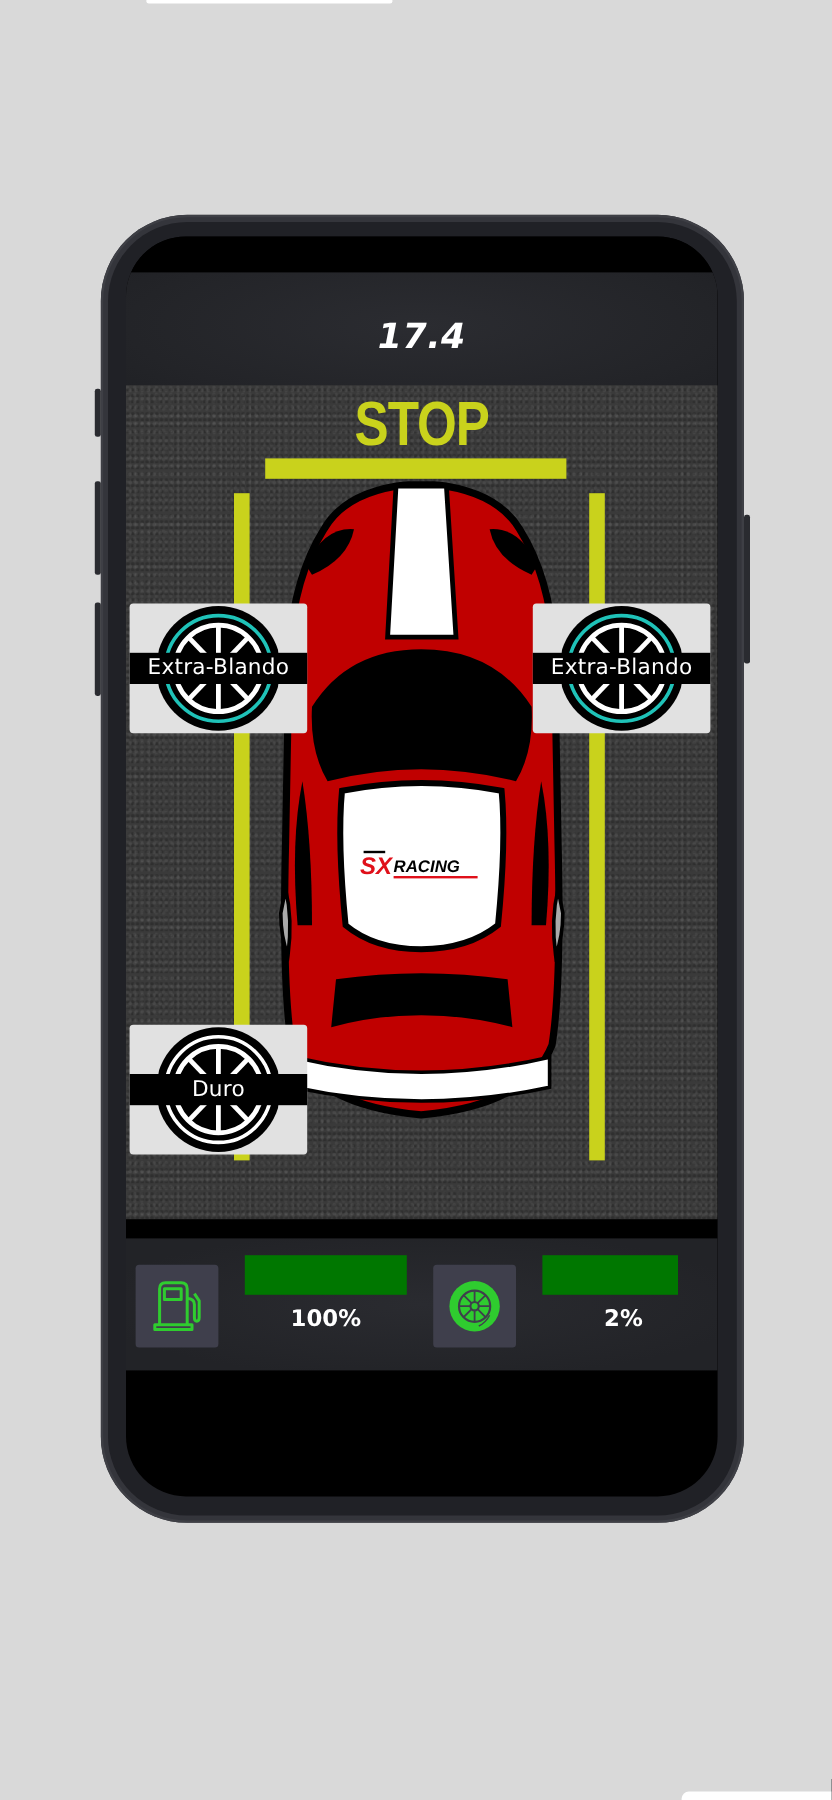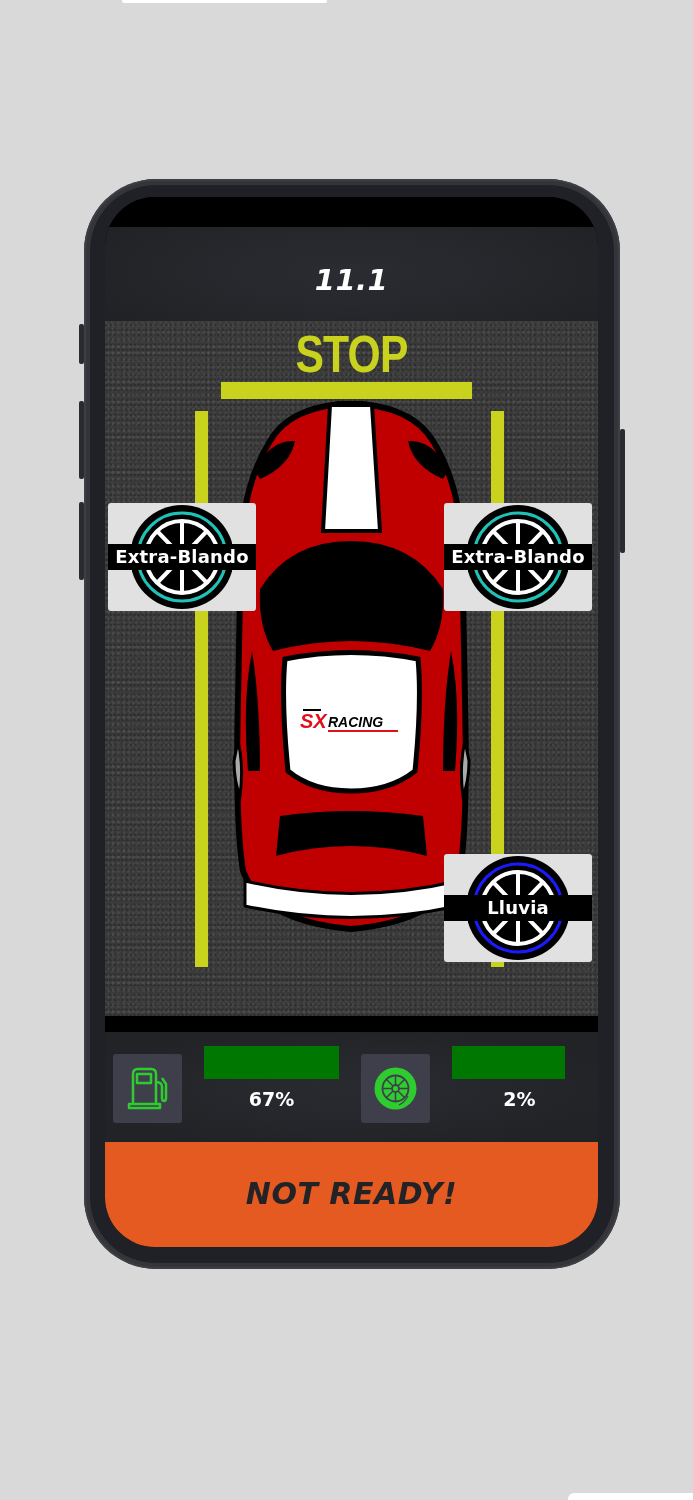--- a/index.html
+++ b/index.html
@@ -53,21 +53,21 @@
 
   .tire {
     position:absolute; width:148px; height:108px; background:#e1e1e1; border-radius:3px;
   }
   .tire svg { position:absolute; left:24px; top:0; }
   .tire-band {
     position:absolute; left:0; top:41px; width:100%; height:26px; background:#000;
   }
   .tire-label {
     position:absolute; left:0; right:0; top:40px; text-align:center; color:#fff;
-    font-weight:bold; font-size:18px; line-height:28px; letter-spacing:0.2px;
+    font-weight:normal; font-size:18px; line-height:28px; letter-spacing:0.2px;
   }
 
   .stats {
     position:absolute; left:0; top:835px; width:100%; height:110px;
     background: radial-gradient(ellipse at 50% 50%, #2a2b30 0%, #222327 80%);
   }
   .icon-box {
     position:absolute; width:69px; height:69px; background:#3f3f4c; border-radius:3px;
   }
   .bar { position:absolute; height:33px; background:#007700; }
@@ -92,21 +92,21 @@
 </div>
 <div class="btn-side" style="left:79px;top:324px;width:5px;height:40px;"></div>
 <div class="btn-side" style="left:79px;top:401px;width:5px;height:78px;"></div>
 <div class="btn-side" style="left:79px;top:502px;width:5px;height:78px;"></div>
 <div class="btn-side" style="left:620px;top:429px;width:5px;height:124px;"></div>
 
 <div class="screen">
   <div class="notch-bar"></div>
 
   <div class="header">
-    <div class="timer" style="top:36px;">11.1</div>
+    <div class="timer" style="top:36px;">17.4</div>
   </div>
 
   <div class="track">
     <div class="stop-text">STOP</div>
     <div class="stop-line"></div>
     <div class="lane-left"></div>
     <div class="lane-right"></div>
 
     <svg class="car" viewBox="0 0 243 535">
 
@@ -162,50 +162,50 @@
         <g stroke="#fff" stroke-width="4">
           <line x1="50" y1="18" x2="50" y2="90"></line>
             <line x1="25" y1="28" x2="75" y2="80"></line>
             <line x1="75" y1="28" x2="25" y2="80"></line>
         </g>
       </svg>
       <div class="tire-band"></div>
       <div class="tire-label">Extra-Blando</div>
     </div>
 
-
-    <div class="tire" style="left:339px;top:533px;">
+    <div class="tire" style="left:3px;top:533px;">
       <svg width="100" height="108" viewBox="0 0 100 108">
         <circle cx="50" cy="54" r="52" fill="#000"></circle>
-        <circle cx="50" cy="54" r="44" fill="none" stroke="#1a1aff" stroke-width="3"></circle>
+        <circle cx="50" cy="54" r="44" fill="none" stroke="#ffffff" stroke-width="3"></circle>
         <circle cx="50" cy="54" r="36" fill="none" stroke="#fff" stroke-width="4"></circle>
         <g stroke="#fff" stroke-width="4">
           <line x1="50" y1="18" x2="50" y2="90"></line>
             <line x1="25" y1="28" x2="75" y2="80"></line>
             <line x1="75" y1="28" x2="25" y2="80"></line>
         </g>
       </svg>
       <div class="tire-band"></div>
-      <div class="tire-label">Lluvia</div>
-    </div>
+      <div class="tire-label">Duro</div>
+    </div>
+
   </div>
 
   <div class="stats">
     <div class="icon-box" style="left:8px;top:22px;">
       <svg width="69" height="69" viewBox="0 0 69 69">
         <g fill="none" stroke="#2fcc2f" stroke-width="2.5" stroke-linejoin="round">
           <path d="M20,50 L20,20 Q20,15 25,15 L38,15 Q43,15 43,20 L43,50"></path>
           <rect x="24" y="20" width="14" height="9"></rect>
           <path d="M16,50 L47,50 L47,54 L16,54 Z"></path>
           <path d="M43,28 Q49,28 49,33 L49,44 Q49,47 51,47 Q53,47 53,44 L53,30 L49,24"></path>
         </g>
       </svg>
     </div>
     <div class="bar" style="left:99px;top:14px;width:135px;"></div>
-    <div class="pct" style="left:99px;top:56px;width:135px;">67%</div>
+    <div class="pct" style="left:99px;top:56px;width:135px;">100%</div>
 
     <div class="icon-box" style="left:256px;top:22px;">
       <svg width="69" height="69" viewBox="0 0 69 69">
         <circle cx="34.5" cy="34.5" r="21" fill="#2fcc2f"></circle>
         <circle cx="34.5" cy="34.5" r="13" fill="none" stroke="#3f3f4c" stroke-width="1.8"></circle>
         <circle cx="34.5" cy="34.5" r="3.5" fill="none" stroke="#3f3f4c" stroke-width="1.8"></circle>
         <g stroke="#3f3f4c" stroke-width="1.5">
           <line x1="34.5" y1="21.5" x2="34.5" y2="31"></line>
             <line x1="34.5" y1="38" x2="34.5" y2="47.5"></line>
           <line x1="21.5" y1="34.5" x2="31" y2="34.5"></line>
@@ -215,16 +215,13 @@
           <line x1="43.7" y1="25.3" x2="37" y2="32"></line>
             <line x1="32" y1="37" x2="25.3" y2="43.7"></line>
         </g>
         <path d="M47,42 Q44,48 38,51" fill="none" stroke="#3f3f4c" stroke-width="1.2"></path>
       </svg>
     </div>
     <div class="bar" style="left:347px;top:14px;width:113px;"></div>
     <div class="pct" style="left:347px;top:56px;width:135px;">2%</div>
   </div>
 
-  <div class="ready">
-    <div class="ready-label">NOT READY!</div>
-  </div>
 </div>
 
 </body></html>

